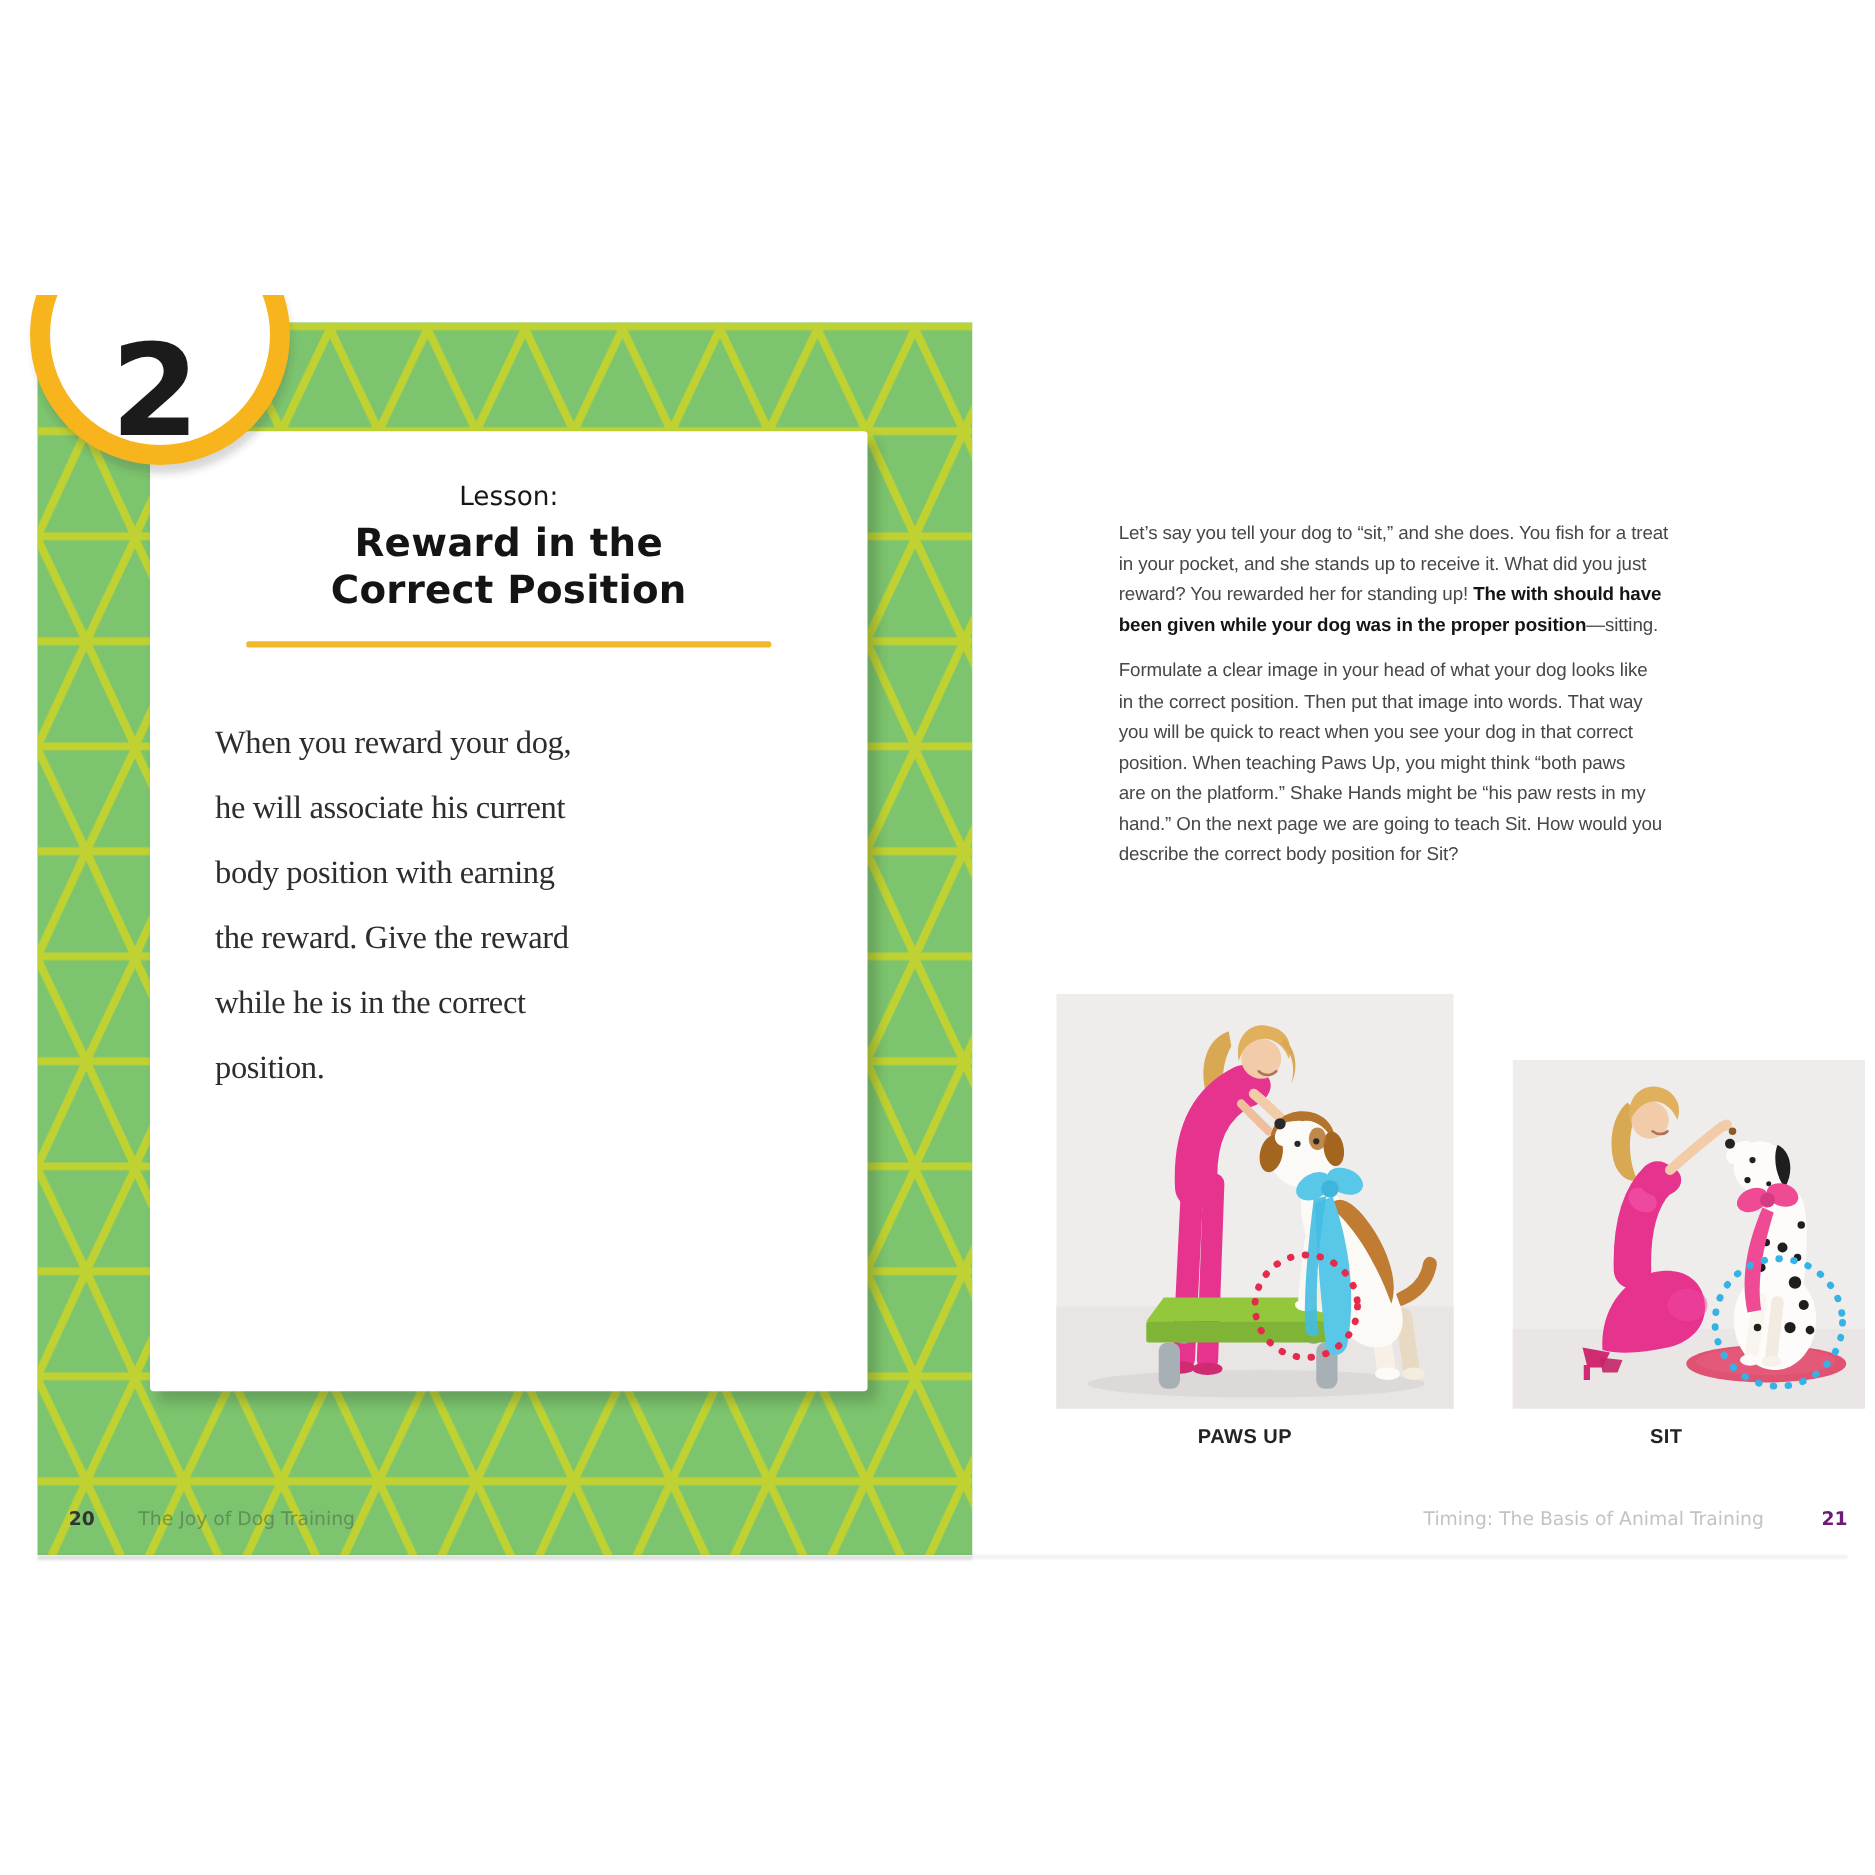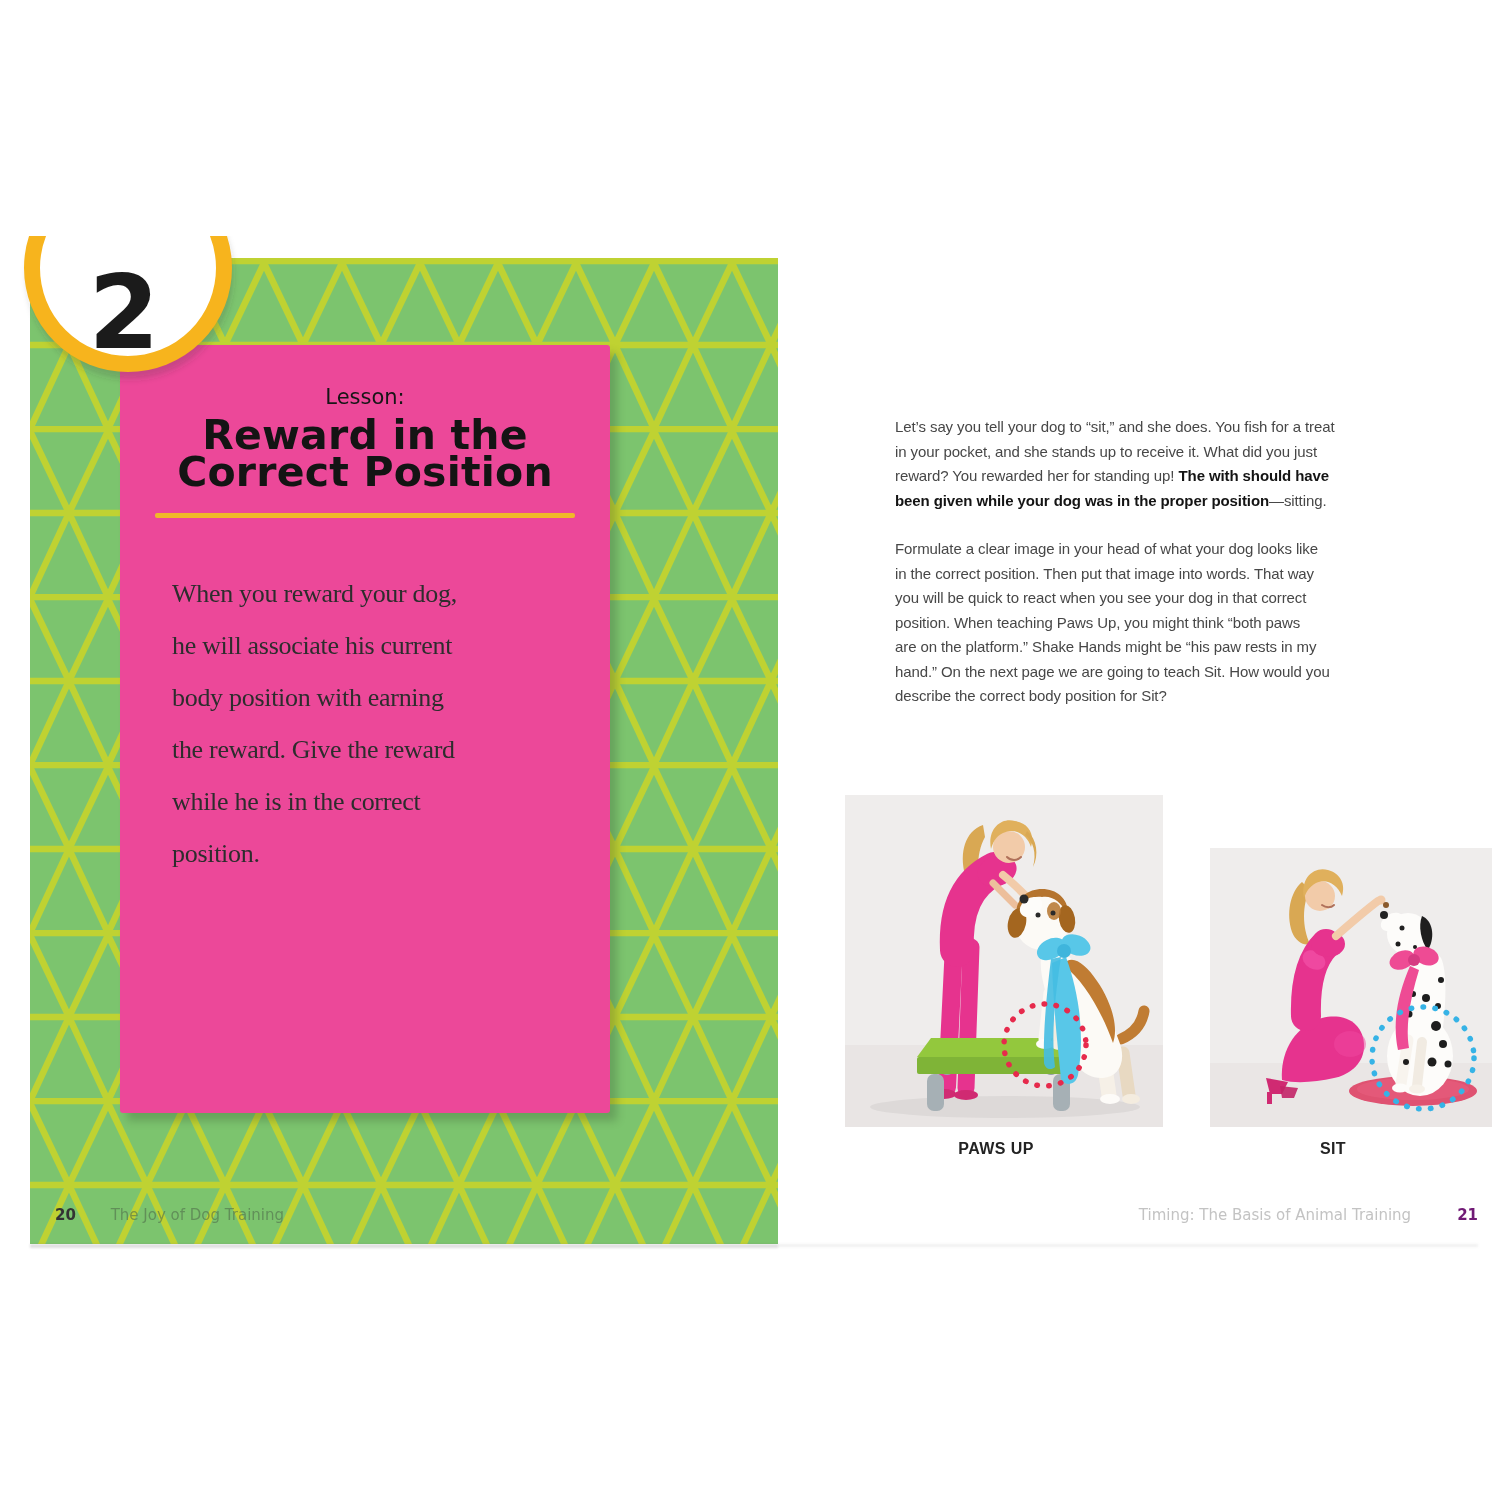--- a/index.html
+++ b/index.html
@@ -3,40 +3,40 @@
 <meta charset="utf-8">
 <style>
   html,body{margin:0;padding:0;background:#ffffff;}
   .canvas{position:relative;width:1500px;height:1500px;background:#ffffff;overflow:hidden;
           font-family:"Liberation Sans",sans-serif;}
   .spread{position:absolute;left:30px;top:258px;width:1448px;height:986px;}
 
   
   .left-page{position:absolute;left:0;top:0;width:748px;height:986px;background:#7cc46e;}
   .pattern-svg{position:absolute;left:0;top:0;}
-  .card{position:absolute;left:90px;top:87px;width:490px;height:768px;background:#ec4899;
+  .card{position:absolute;left:90px;top:87px;width:574px;height:768px;background:#ffffff;
         border-radius:3px;box-shadow:7px 8px 9px rgba(45,65,40,.25);}
   .lesson-label{margin:40px 0 0;text-align:center;font-size:21px;color:#161616;
         font-family:"DejaVu Sans",sans-serif;}
-  .lesson-title{margin:8px 0 0;text-align:center;font-size:41px;line-height:37px;font-weight:bold;
+  .lesson-title{margin:8px 0 0;text-align:center;font-size:31px;line-height:37px;font-weight:bold;
         color:#141414;white-space:pre-line;font-family:"DejaVu Sans",sans-serif;letter-spacing:.2px;}
   .title-rule{width:420px;height:5px;background:#f0b929;margin:22px auto 0;border-radius:2px;}
   .lesson-body{margin:50px 24px 0 52px;font-size:26px;line-height:52px;color:#2d2d2d;
         white-space:pre-line;font-family:Liberation Serif, serif;letter-spacing:-.3px;}
   .badge-svg{position:absolute;left:-18px;top:-22px;}
   .footer-left{position:absolute;left:25px;top:948px;font-size:15px;font-family:"DejaVu Sans",sans-serif;}
   .footer-left .pageno{font-weight:bold;color:#333333;}
   .footer-left .booktitle{margin-left:30px;color:#51704c;opacity:.62;}
 
   
   .right-page{position:absolute;left:748px;top:0;width:700px;height:986px;background:#ffffff;}
   .text-col{position:absolute;left:117px;top:157px;width:515px;}
   .para{margin:0;font-size:15px;line-height:24.5px;color:#474747;white-space:pre-line;
         letter-spacing:-.1px;}
-  .para + .para{margin-top:24px;}
+  .para + .para{margin-top:12px;}
   .para b{color:#141414;}
   .figure{position:absolute;margin:0;}
   .fig-pawsup{left:67px;top:537px;width:302px;}
   .fig-sit{left:432px;top:590px;width:246px;}
   .figure figcaption{text-align:center;margin-top:9px;font-weight:bold;font-size:16px;
         color:#232323;letter-spacing:.4px;}
   .footer-right{position:absolute;right:0;top:948px;display:flex;align-items:center;gap:46px;
         font-size:15px;font-family:"DejaVu Sans",sans-serif;}
   .footer-right .sectitle{color:#c3c3c3;}
   .footer-right .pageno{font-weight:bold;color:#701a75;}

